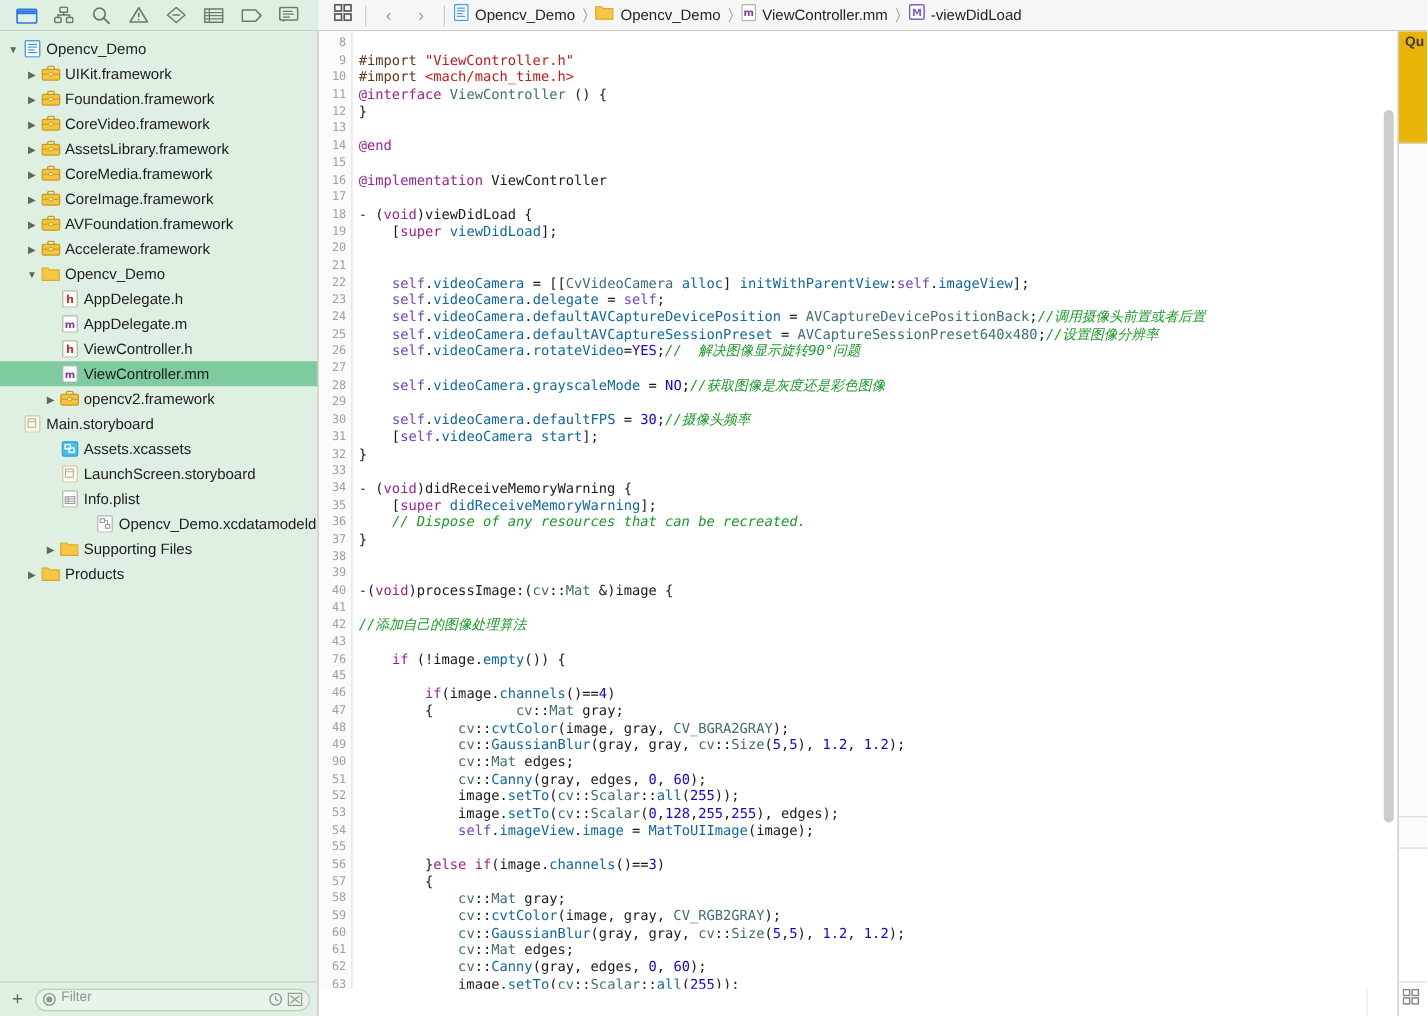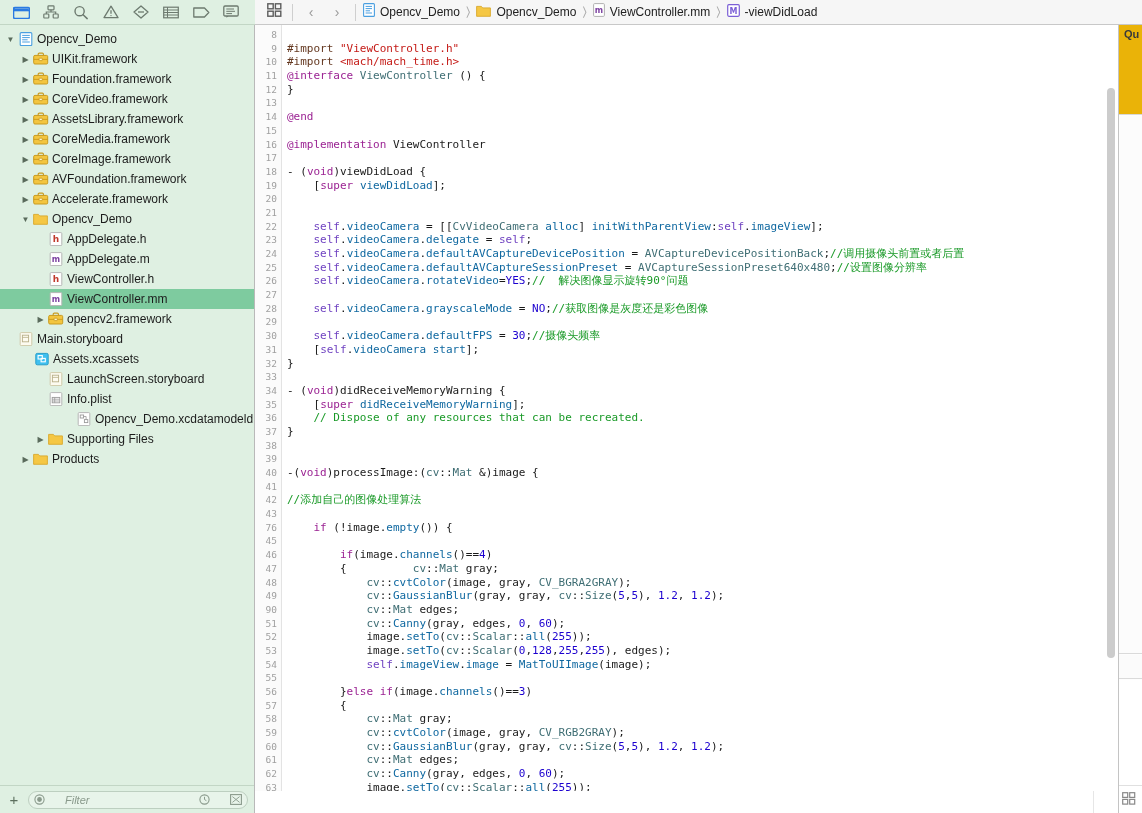--- a/index.html
+++ b/index.html
@@ -80,21 +80,21 @@
     height: 28px; flex: 0 0 28px;
     border-top: 1px solid #c2d6c5;
     display: flex; align-items: center;
     padding: 0 6px; gap: 6px;
   }
   .plus { font-size: 15px; color: #5c6f5e; width: 16px; text-align: center; }
   .filterfield {
     flex: 1 1 auto; height: 18px;
     border: 1px solid #bdcfc0; border-radius: 9px;
     background: rgba(255,255,255,0.28);
-    display: flex; align-items: center; padding: 0 5px; gap: 20px; font-style: italic;
+    display: flex; padding: 0 5px; gap: 4px;
   }
   .filter-ph { font-size: 11px; color: #8a9a8c; flex: 1 1 auto; }
 
   
   .editor {
     flex: 1 1 auto; min-width: 0;
     background: #ffffff; position: relative;
     display: flex; overflow: hidden;
   }
   .gutter {
@@ -115,21 +115,21 @@
     font-family: "DejaVu Sans Mono", monospace;
     font-size: 11px;
     overflow: hidden;
   }
   .cl { height: 13.7px; line-height: 13.7px; white-space: pre; color: #1a1a1a; }
 
   .t-pre  { color: #643820; }
   .t-str  { color: #c41a16; }
   .t-kw   { color: #9b2393; }
   .t-cls  { color: #3f6e74; }
-  .t-cmt  { color: #1a9a28; }
+  .t-cmt  { color: #1a9a28; font-style: italic; }
   .t-num  { color: #1c00cf; }
   .t-proj { color: #6f42c1; }
   .t-attr { color: #0f68a0; }
   .t-plain{ color: #1a1a1a; }
 
   
   .vscroll {
     position: absolute; right: 3px; top: 63px;
     width: 8px; height: 570px;
     background: #cccccc; border-radius: 4px;
@@ -475,21 +475,21 @@
             <span class="tw"></span>
             <span class="ficon">
               <svg width="14" height="14" viewBox="0 0 14 14">
                 <rect x="1.2" y="0.6" width="11.6" height="13" rx="1" fill="#fdfbf0" stroke="#cfc9a8" stroke-width="1"></rect>
                 <rect x="3.4" y="3.2" width="6.2" height="6.6" fill="none" stroke="#b9b089" stroke-width="0.9"></rect>
                 <path d="M3.4 5.4 H9.6" stroke="#b9b089" stroke-width="0.8"></path>
               </svg>
             </span>
             <span class="rlabel">Main.storyboard</span>
           </div>
-          <div class="row" style="padding-left: 20px;">
+          <div class="row" style="padding-left: 34px;">
             <span class="tw"></span>
             <span class="ficon">
               <svg width="14" height="14" viewBox="0 0 14 14">
                 <rect x="0.8" y="1.4" width="12.4" height="11.4" rx="1.4" fill="#3fc0f0" stroke="#2a9ec9" stroke-width="1"></rect>
                 <rect x="3.1" y="3.6" width="4.2" height="3.4" fill="none" stroke="#ffffff" stroke-width="1.1"></rect>
                 <rect x="6.1" y="6.4" width="4.2" height="3.4" fill="none" stroke="#ffffff" stroke-width="1.1"></rect>
               </svg>
             </span>
             <span class="rlabel">Assets.xcassets</span>
           </div>

